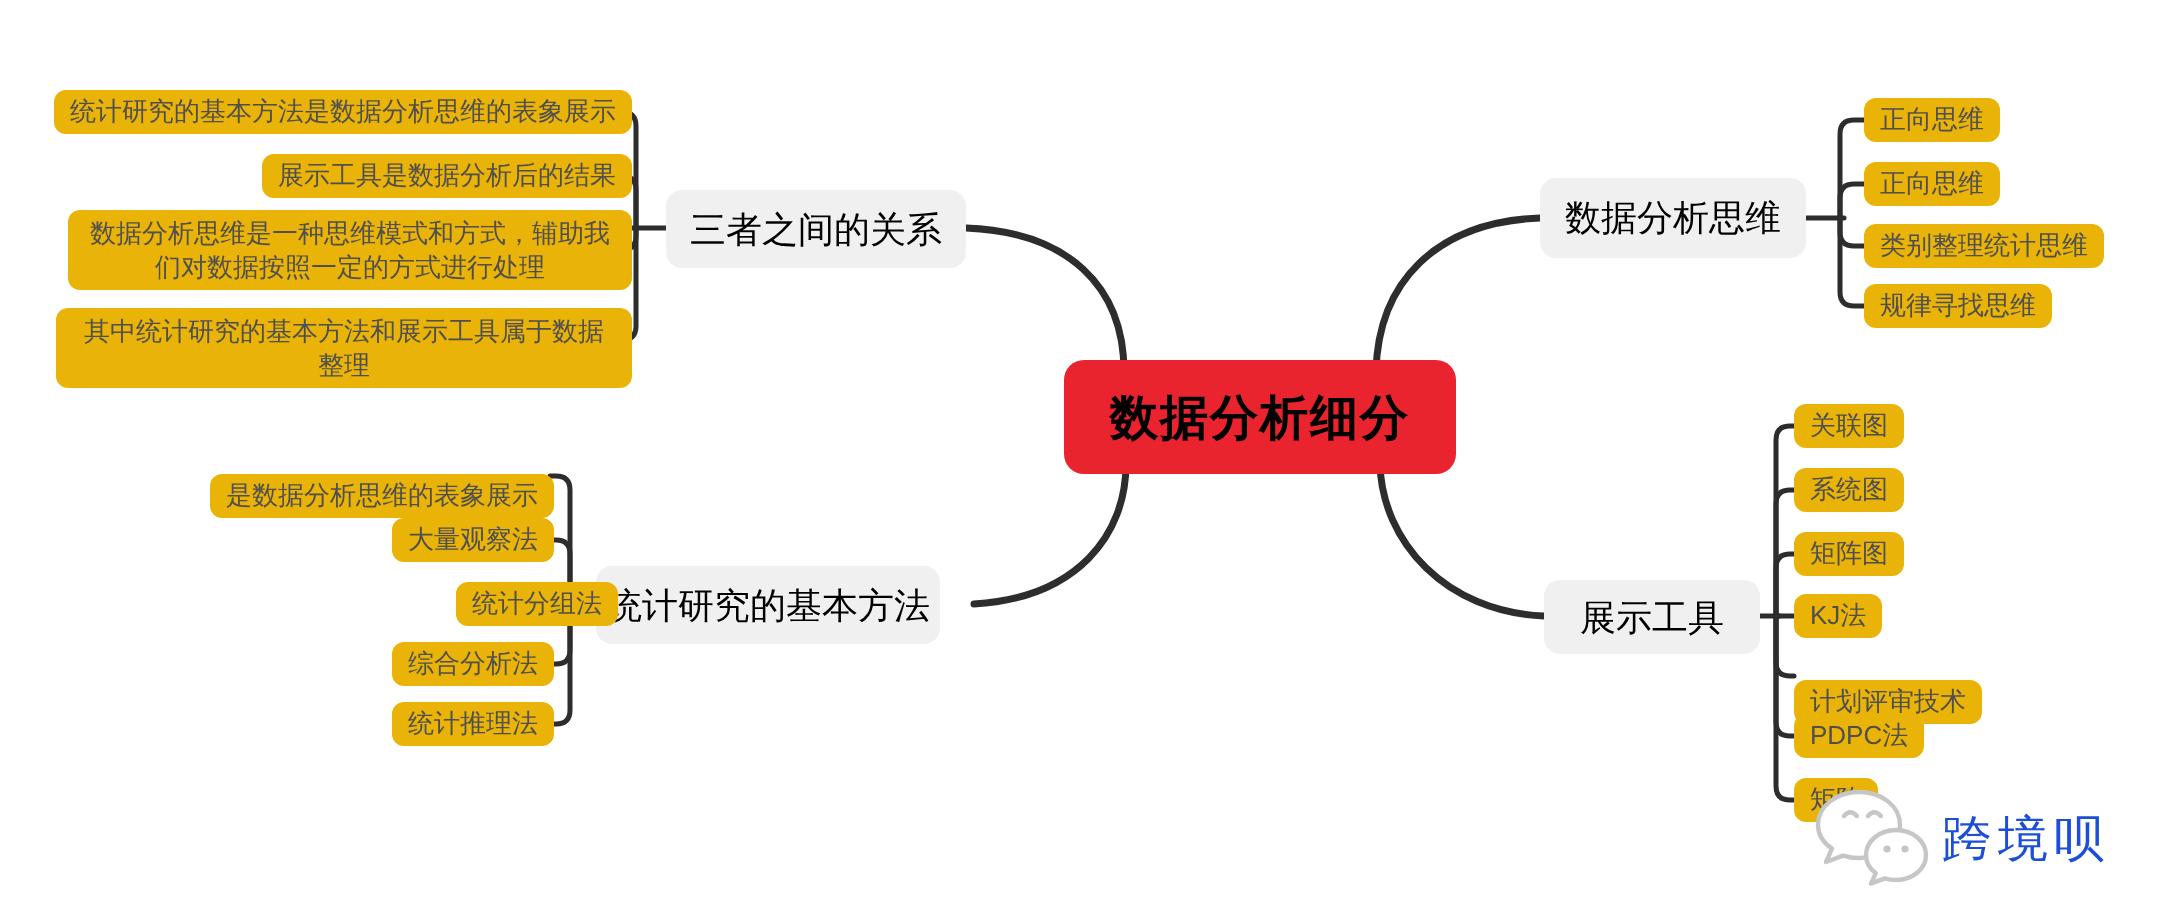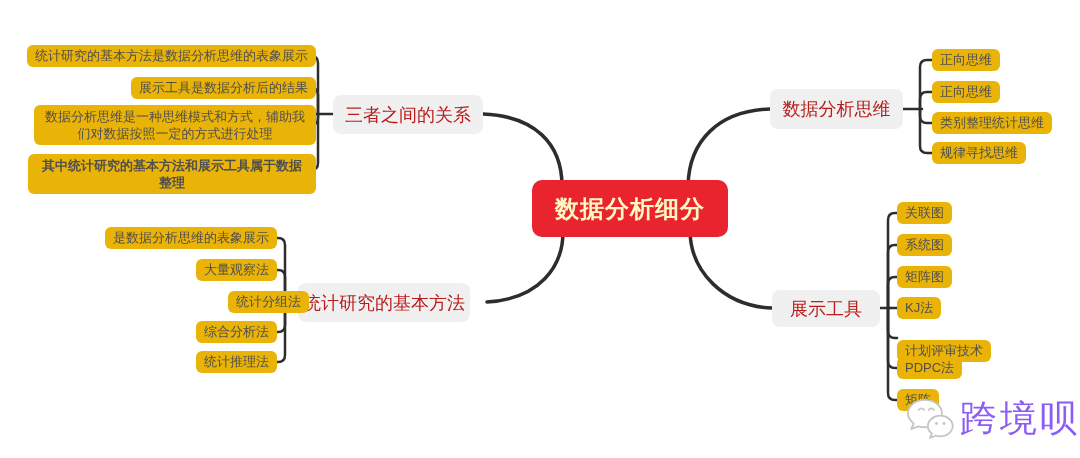--- a/index.html
+++ b/index.html
@@ -12,70 +12,70 @@
   }
   #wires{position:absolute;left:0;top:0;width:1080px;height:458px;}
   .node{
     position:absolute;
     display:flex;align-items:center;justify-content:center;
     box-sizing:border-box;
   }
   .center-node{
     left:532px;top:180px;width:196px;height:57px;
     background:#e9242e;border-radius:10px;
-    color:#fef9c3;font-size:24px;font-weight:700;
+    color:#000000;font-size:24px;font-weight:700;
     letter-spacing:1px;
   }
   .branch{
     background:#f0f0f0;border-radius:8px;
-    color:#b91c1c;font-size:18px;
+    color:#000000;font-size:18px;
   }
   .b0{left:333px;top:95px;width:150px;height:39px;}
   .b1{left:770px;top:89px;width:133px;height:40px;text-align:center;}
   .b2{left:298px;top:283px;width:172px;height:39px;}
   .b3{left:772px;top:290px;width:108px;height:37px;}
   .leaf{
     position:absolute;
     background:#eab308;border-radius:6px;
     color:#4f4f4f;font-size:13px;line-height:16px;
     padding:3px 8px;white-space:nowrap;
     box-sizing:border-box;
   }
   .leaf.multi{white-space:normal;text-align:center;line-height:17px;}
   
   .l00{right:764px;top:45px;}
   .l01{right:764px;top:77px;}
   .l02{right:764px;top:105px;width:282px;}
-  .l03{right:764px;top:154px;width:288px;font-weight:bold;}
+  .l03{right:764px;top:154px;width:288px;}
   
   .l10{left:932px;top:49px;}
   .l11{left:932px;top:81px;}
   .l12{left:932px;top:112px;}
   .l13{left:932px;top:142px;}
   
-  .l20{right:803px;top:227px;margin-left:11px;}
+  .l20{right:803px;top:237px;margin-left:11px;}
   .l21{right:803px;top:259px;}
   .l22{right:771px;top:291px;}
   .l23{right:803px;top:321px;}
   .l24{right:803px;top:351px;}
   
   .l30{left:897px;top:202px;}
   .l31{left:897px;top:234px;}
   .l32{left:897px;top:266px;}
   .l33{left:897px;top:297px;}
   .l34{left:897px;top:340px;}
   .l35{left:897px;top:357px;}
   .l36{left:897px;top:389px;}
   
   .watermark{
     position:absolute;left:903px;top:388px;width:177px;height:62px;
     display:flex;align-items:center;
   }
   .wm-text{
-    color:#8b5cf6;font-size:37px;letter-spacing:3px;
+    color:#1d4ed8;font-size:25px;letter-spacing:3px;
     text-shadow:1px 1px 0 #ffffff;
     margin-left:4px;white-space:nowrap;
   }
 </style>
 </head>
 <body>
 
 <div id="canvas">
 
   <svg id="wires" viewBox="0 0 1080 458" aria-hidden="true">

